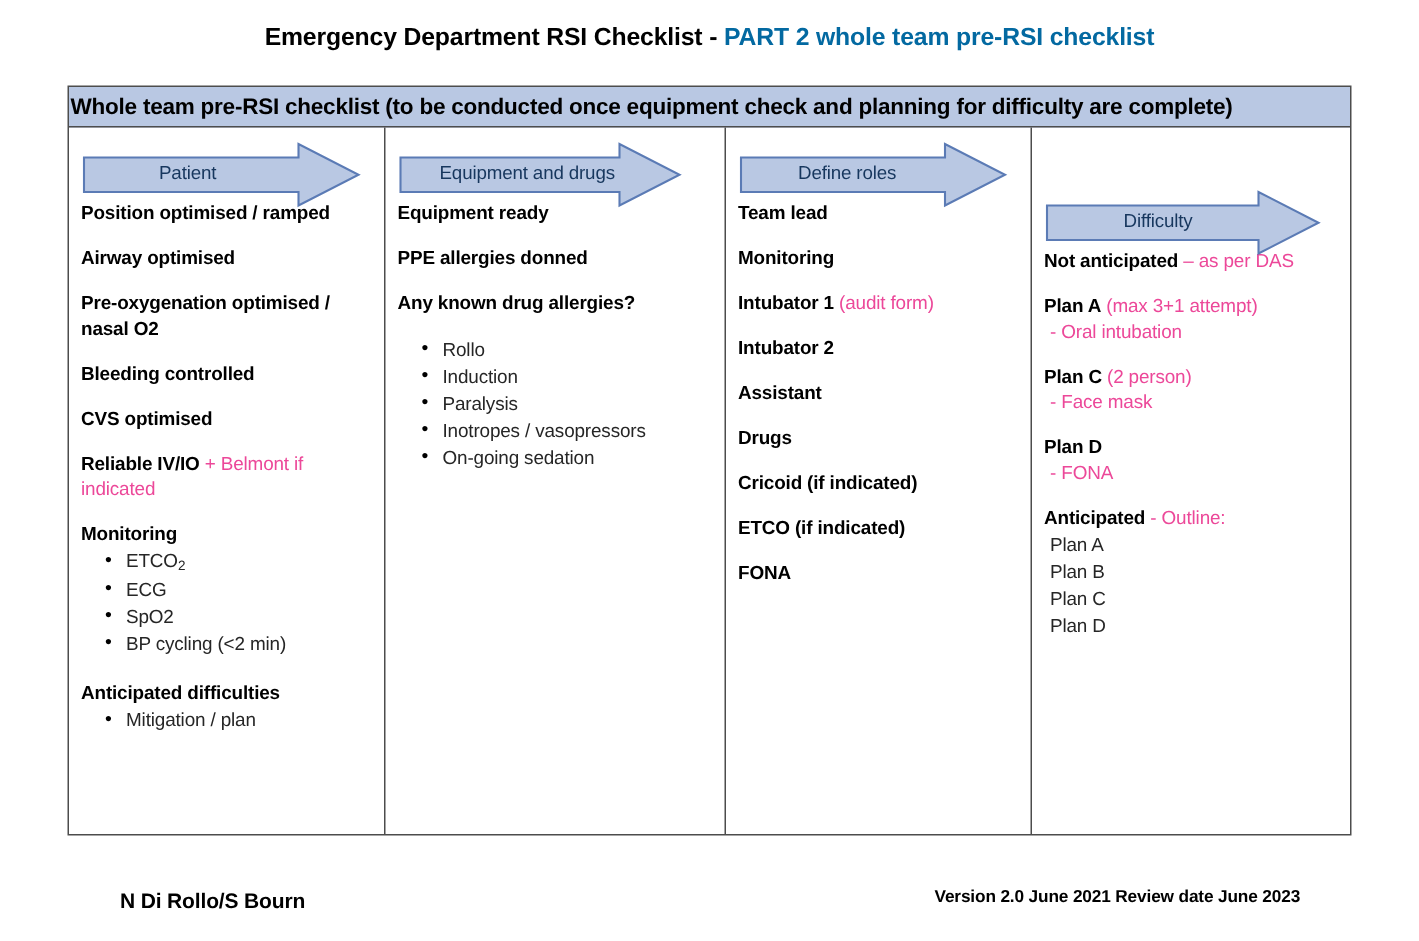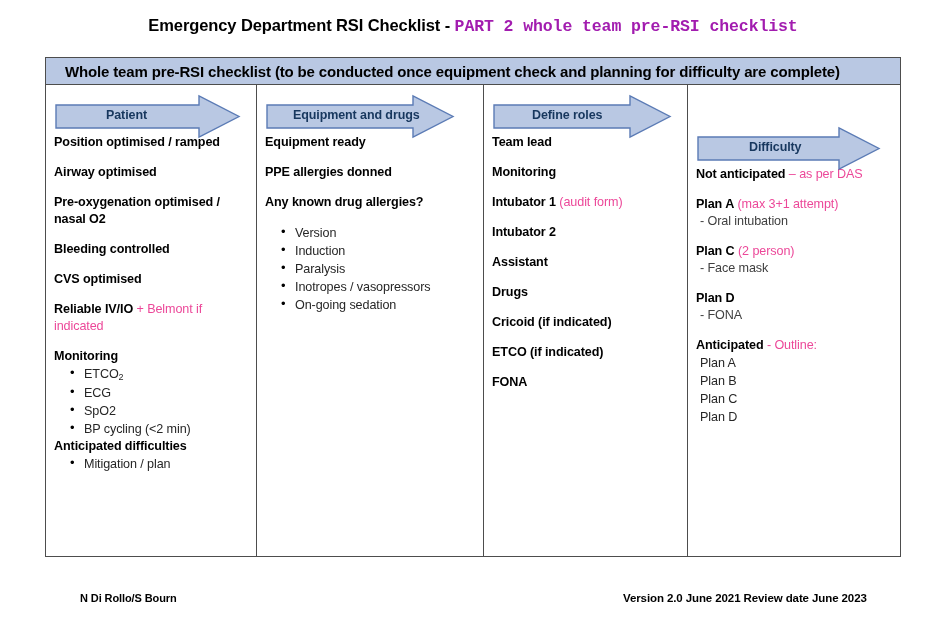--- a/index.html
+++ b/index.html
@@ -22,42 +22,42 @@
     top: 16px;
     left: 0;
     width: 946px;
     text-align: center;
     font-size: 16.5px;
     font-weight: bold;
     letter-spacing: -0.1px;
     white-space: nowrap;
   }
   .doc-title .t-black { color: #000000; }
-  .doc-title .t-red   { color: #a21caf; font-family: Liberation Mono, monospace; }
+  .doc-title .t-red   { color: #0369a1; }
 
   
   .checklist-table {
     position: absolute;
     left: 45px;
     top: 57px;
     width: 856px;
     height: 500px;
     border: 1px solid #4d4d4d;
     box-sizing: border-box;
     background: #ffffff;
   }
 
   .banner {
     height: 27px;
     background: #b9c8e3;
     border-bottom: 1px solid #4d4d4d;
     box-sizing: border-box;
     display: flex;
     align-items: center;
-    padding-left: 19px;
+    padding-left: 1px;
     font-size: 15px;
     font-weight: bold;
     letter-spacing: -0.15px;
     white-space: nowrap;
   }
 
   .columns {
     display: flex;
     height: 471px;
     box-sizing: border-box;
@@ -81,21 +81,21 @@
     margin-bottom: 2px;
   }
   .arrow {
     position: absolute;
     top: 0;
     left: 0;
   }
   .arrow-label {
     position: absolute;
     font-size: 12.5px;
-    font-weight: bold;
+    font-weight: normal;
     color: #17375e;
     white-space: nowrap;
     letter-spacing: -0.1px;
   }
 
   
   .item {
     font-size: 12.6px;
     line-height: 17px;
     margin-bottom: 13px;
@@ -121,35 +121,35 @@
     content: "\2022";
     position: absolute;
     left: -14px;
     top: -1px;
     font-size: 13px;
     color: #000000;
   }
   .sub {
     font-size: 12.6px;
     line-height: 17px;
-    color: #404040;
+    color: #ec4899;
     padding-left: 4px;
     letter-spacing: -0.1px;
   }
   .plan-block { margin-bottom: 13px; }
   .plan-block .head { font-size: 12.6px; line-height: 17px; letter-spacing: -0.1px; }
   .outline-line { font-size: 12.6px; line-height: 18px; color: #262626; padding-left: 4px; letter-spacing: -0.1px; }
   sub { font-size: 9px; vertical-align: baseline; position: relative; top: 2px; }
 
   
   .footer-left {
     position: absolute;
     left: 80px;
     top: 592px;
-    font-size: 11px;
+    font-size: 14px;
     font-weight: bold;
     letter-spacing: -0.1px;
     white-space: nowrap;
   }
   .footer-right {
     position: absolute;
     left: 623px;
     top: 592px;
     font-size: 11.5px;
     font-weight: bold;
@@ -200,21 +200,21 @@
       <div class="item none">
         <span class="b">Monitoring</span>
       </div>
       <ul class="bullets">
         <li><span>ETCO<sub>2</sub></span></li>
         <li>ECG</li>
         <li>SpO2</li>
         <li>BP cycling (&lt;2 min)</li>
       </ul>
 
-      <div class="item none" style="">
+      <div class="item none" style="margin-top:16px;">
         <span class="b">Anticipated difficulties</span>
       </div>
       <ul class="bullets">
         <li>Mitigation / plan</li>
       </ul>
     </div>
 
     <div class="col col-2">
       <div class="arrow-wrap">
         <svg class="arrow" width="190" height="45" viewBox="0 0 190 45">
@@ -227,21 +227,21 @@
         <span class="b">Equipment ready</span><span class="n"></span>
       </div>
       <div class="item">
         <span class="b">PPE allergies donned</span><span class="n"></span>
       </div>
       <div class="item">
         <span class="b">Any known drug allergies?</span><span class="n"></span>
       </div>
 
       <ul class="bullets">
-        <li>Version</li>
+        <li>Rollo</li>
         <li>Induction</li>
         <li>Paralysis</li>
         <li>Inotropes / vasopressors</li>
         <li>On-going sedation</li>
       </ul>
     </div>
 
     <div class="col col-3">
       <div class="arrow-wrap">
         <svg class="arrow" width="180" height="45" viewBox="0 0 180 45">

